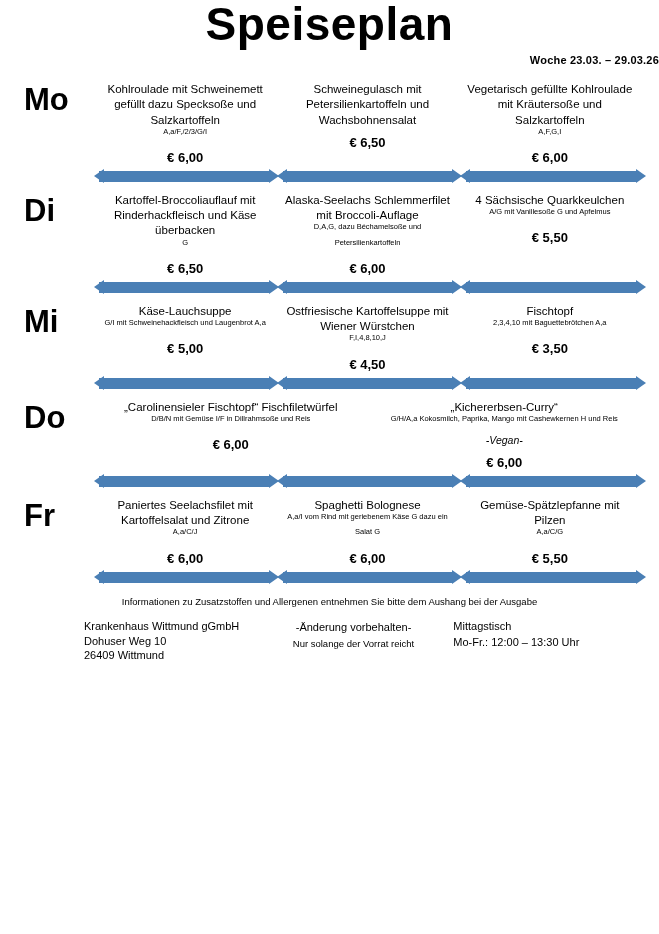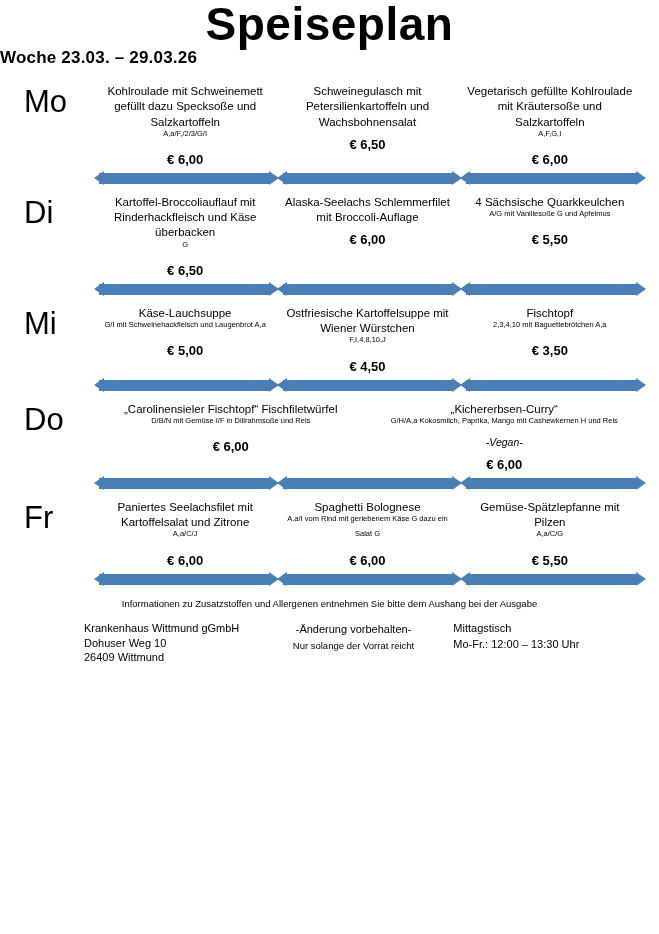--- a/index.html
+++ b/index.html
@@ -20,39 +20,40 @@
     height: 934px;
   }
   .title {
     text-align: center;
     font-size: 46px;
     font-weight: bold;
     letter-spacing: 0.5px;
     line-height: 1.05;
   }
   .subtitle {
-    text-align: left;
-    font-size: 17px;
+    text-align: right;
+    font-size: 11px;
     font-weight: bold;
+    margin-top: 6px;
     letter-spacing: 0.2px;
   }
   .menu {
     margin-top: 16px;
     padding: 0 18px 0 18px;
   }
   .day-row {
     display: flex;
     align-items: flex-start;
     width: 100%;
   }
   .day-label {
     width: 76px;
     flex: 0 0 76px;
     font-size: 31px;
-    font-weight: normal;
+    font-weight: bold;
     text-align: left;
     padding-left: 6px;
     box-sizing: border-box;
     display: flex;
     align-items: center;
     justify-content: flex-start;
   }
   .dishes {
     flex: 1;
     display: flex;
@@ -183,20 +184,21 @@
     <div class="day-row">
       <div class="day-label">Di</div>
       <div class="dishes">
         <div class="dish">
           <span class="txt">Kartoffel-Broccoliauflauf mit Rinderhackfleisch und Käse überbacken</span>
           <sup>G</sup>
           <span class="price">€ 6,50</span>
         </div>
         <div class="dish">
           <span class="txt">Alaska-Seelachs Schlemmerfilet mit Broccoli-Auflage</span>
+          <sup>D,A,G, dazu Béchamelsoße und Petersilienkartoffeln</sup>
           <span class="price">€ 6,00</span>
         </div>
         <div class="dish">
           <span class="txt">4 Sächsische Quarkkeulchen</span>
           <sup>A/G mit Vanillesoße G und Apfelmus</sup>
           <span class="price">€ 5,50</span>
         </div>
       </div>
     </div>
     <div class="arrow-band">

